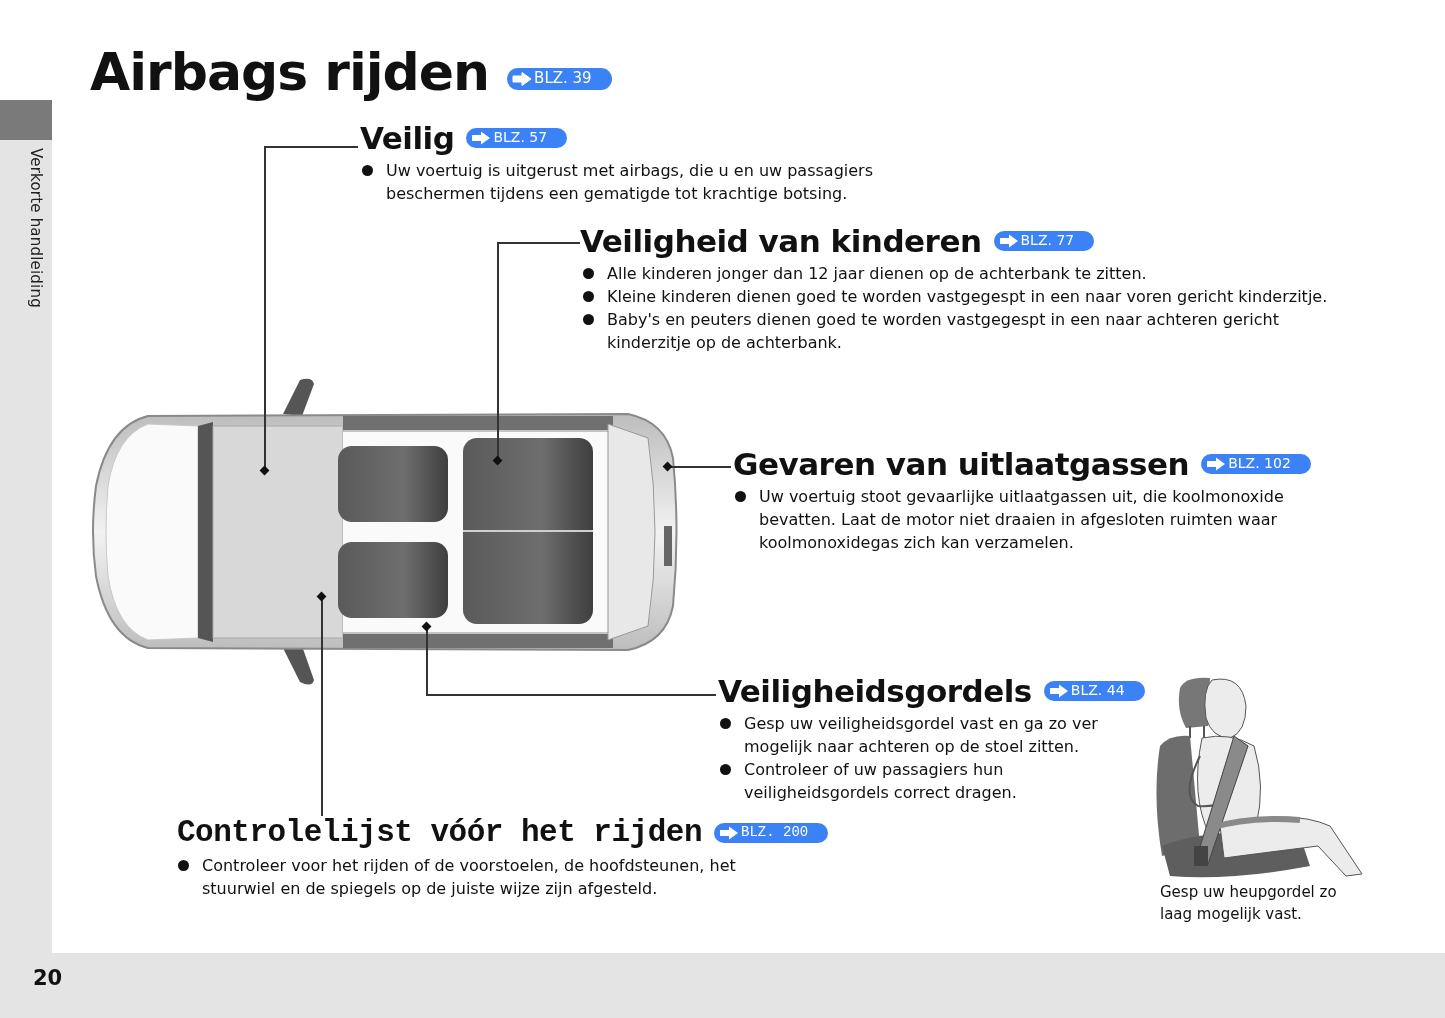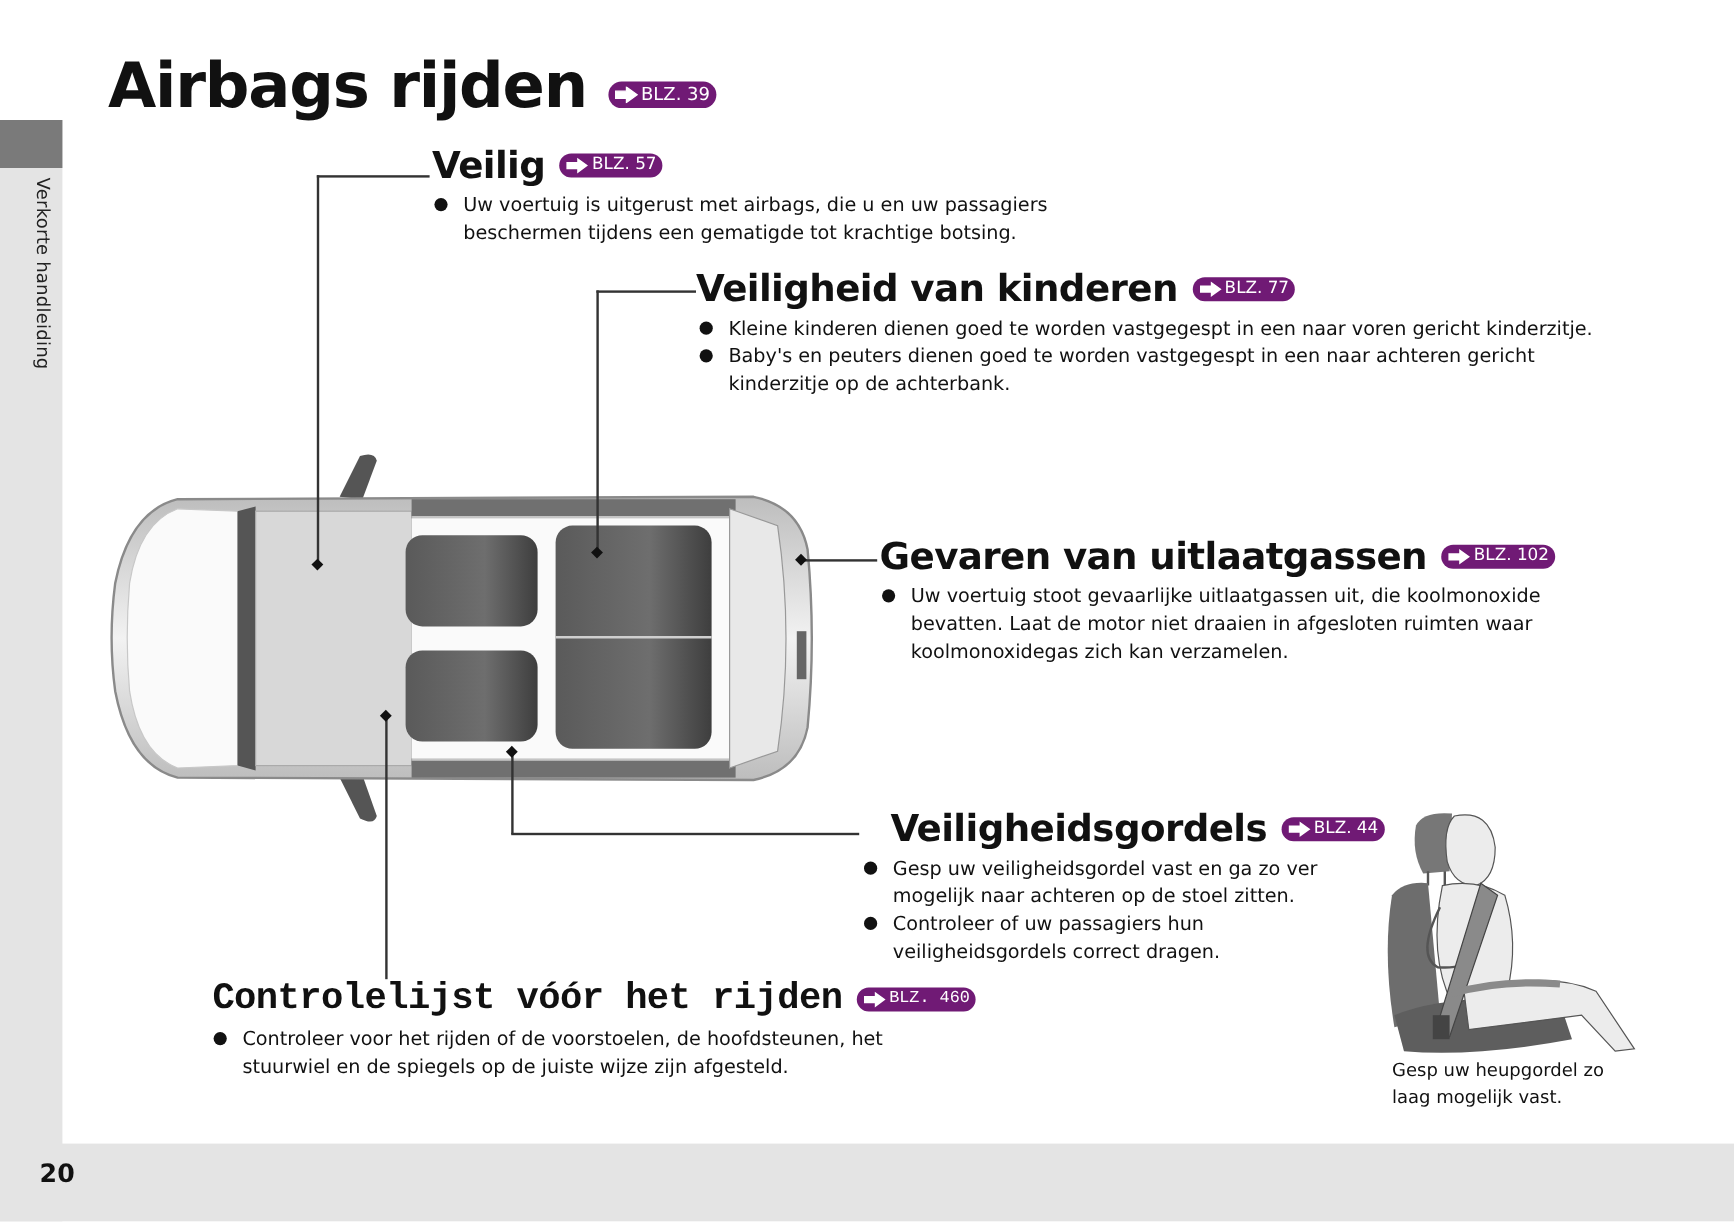--- a/index.html
+++ b/index.html
@@ -35,23 +35,23 @@
     font-size: 52px; font-weight: bold; letter-spacing: -1px; line-height: 1.1;
     display: flex; align-items: center;
   }
   .section-title {
     position: absolute; margin: 0; font-weight: bold;
     font-size: 31px; line-height: 1.1; letter-spacing: -0.5px;
     display: flex; align-items: center; white-space: nowrap;
   }
   .ref-badge {
     display: inline-flex; align-items: center;
-    background: #701a75; color: #fff; border-radius: 12px;
+    background: #3b82f6; color: #fff; border-radius: 12px;
     font-weight: normal; font-size: 14px; letter-spacing: 0;
-    height: 20px; padding: 0 5px 0 4px; margin-left: 12px;
+    height: 20px; padding: 0 20px 0 4px; margin-left: 12px;
     cursor: pointer;
   }
   .page-title .ref-badge { font-size: 15px; height: 22px; margin-left: 18px; margin-top: 12px; }
   .ref-badge svg { margin-right: 1px; }
   .bullets { position: absolute; margin: 0; padding: 0; list-style: none; font-size: 16px; line-height: 23px; color: #111; }
   .bullets li { position: relative; padding-left: 24px; }
   .bullets li::before {
     content: ""; position: absolute; left: 0; top: 6px;
     width: 11px; height: 11px; border-radius: 50%; background: #111;
   }
@@ -100,58 +100,59 @@
 <h2 class="section-title" style="left:580px; top:224px;">
   <span>Veiligheid van kinderen</span>
   <span class="ref-badge">
     <svg width="22" height="14" viewBox="0 0 22 14">
         <path d="M2 4 H11 V0.5 L20 7 L11 13.5 V10 H2 Z" fill="#fff"></path>
       </svg>
     <span>BLZ. 77</span>
   </span>
 </h2>
 <ul class="bullets" style="left:583px; top:262px; width:760px;">
+  <li>Alle kinderen jonger dan 12 jaar dienen op de achterbank te zitten.</li>
   <li>Kleine kinderen dienen goed te worden vastgegespt in een naar voren gericht kinderzitje.</li>
   <li style="width:680px;">Baby's en peuters dienen goed te worden vastgegespt in een naar achteren gericht kinderzitje op de achterbank.</li>
 </ul>
 
 <h2 class="section-title" style="left:733px; top:447px;">
   <span>Gevaren van uitlaatgassen</span>
   <span class="ref-badge">
     <svg width="22" height="14" viewBox="0 0 22 14">
         <path d="M2 4 H11 V0.5 L20 7 L11 13.5 V10 H2 Z" fill="#fff"></path>
       </svg>
     <span>BLZ. 102</span>
   </span>
 </h2>
 <ul class="bullets" style="left:735px; top:485px; width:560px;">
   <li>Uw voertuig stoot gevaarlijke uitlaatgassen uit, die koolmonoxide bevatten. Laat de motor niet draaien in afgesloten ruimten waar koolmonoxidegas zich kan verzamelen.</li>
 </ul>
 
-<h2 class="section-title" style="left:718px; top:674px;margin-left:24px;">
+<h2 class="section-title" style="left:718px; top:674px;">
   <span>Veiligheidsgordels</span>
   <span class="ref-badge">
     <svg width="22" height="14" viewBox="0 0 22 14">
         <path d="M2 4 H11 V0.5 L20 7 L11 13.5 V10 H2 Z" fill="#fff"></path>
       </svg>
     <span>BLZ. 44</span>
   </span>
 </h2>
 <ul class="bullets" style="left:720px; top:712px; width:400px;">
   <li>Gesp uw veiligheidsgordel vast en ga zo ver mogelijk naar achteren op de stoel zitten.</li>
   <li>Controleer of uw passagiers hun veiligheidsgordels correct dragen.</li>
 </ul>
 
 <h2 class="section-title" style="left:177px; top:816px;font-family:Liberation Mono, monospace;">
   <span>Controlelijst vóór het rijden</span>
   <span class="ref-badge">
     <svg width="22" height="14" viewBox="0 0 22 14">
         <path d="M2 4 H11 V0.5 L20 7 L11 13.5 V10 H2 Z" fill="#fff"></path>
       </svg>
-    <span>BLZ. 460</span>
+    <span>BLZ. 200</span>
   </span>
 </h2>
 <ul class="bullets" style="left:178px; top:854px; width:560px;">
   <li>Controleer voor het rijden of de voorstoelen, de hoofdsteunen, het stuurwiel en de spiegels op de juiste wijze zijn afgesteld.</li>
 </ul>
 
 <svg class="car-illustration" viewBox="0 0 600 312">
   <defs>
     <linearGradient id="bodyG" x1="0" y1="0" x2="0" y2="1">
       <stop offset="0" stop-color="#bdbdbd"></stop>

